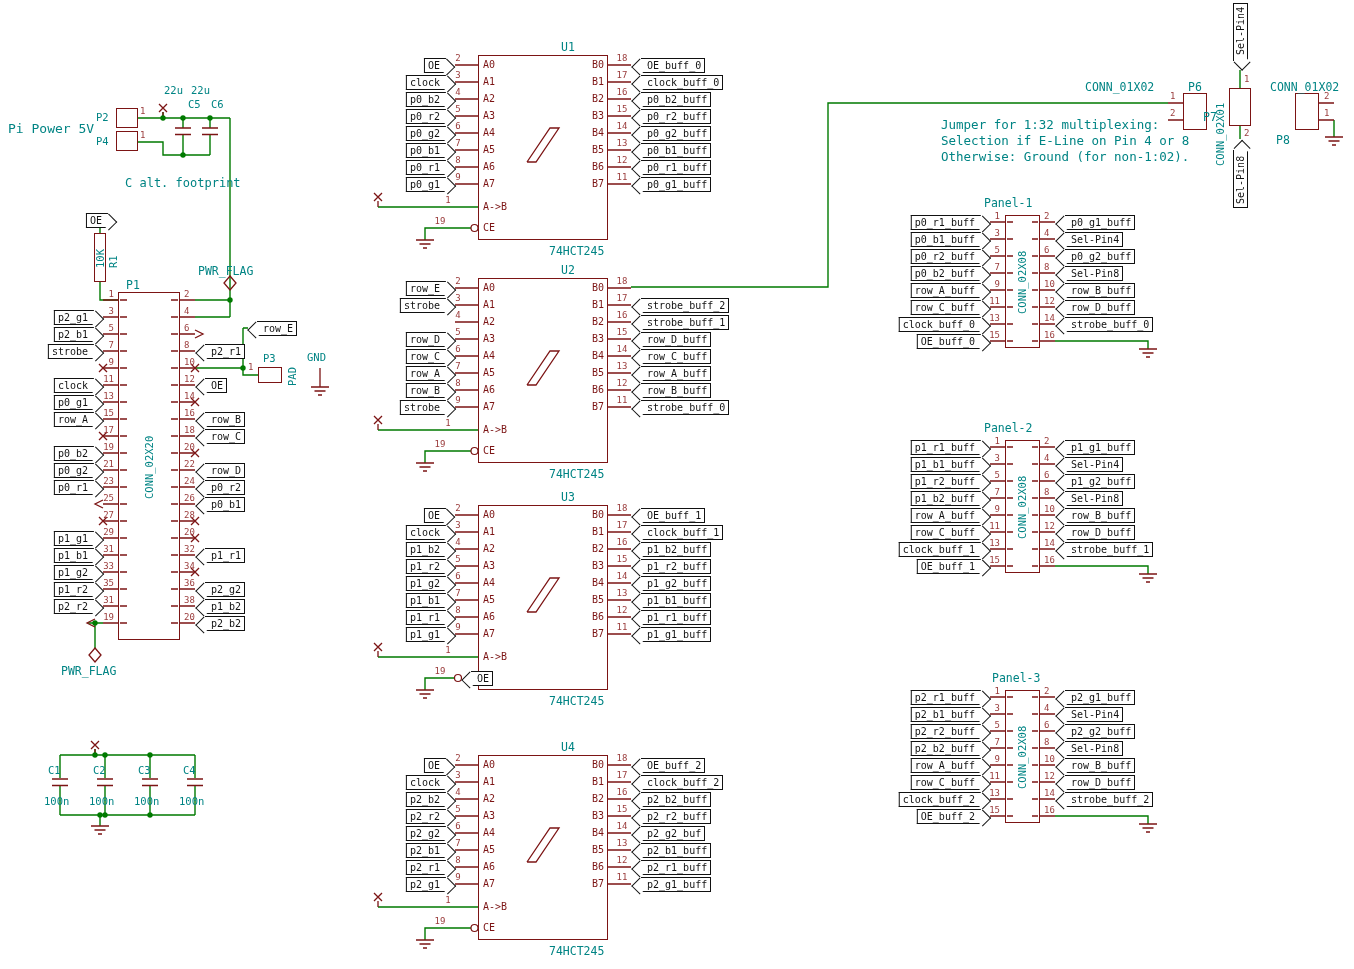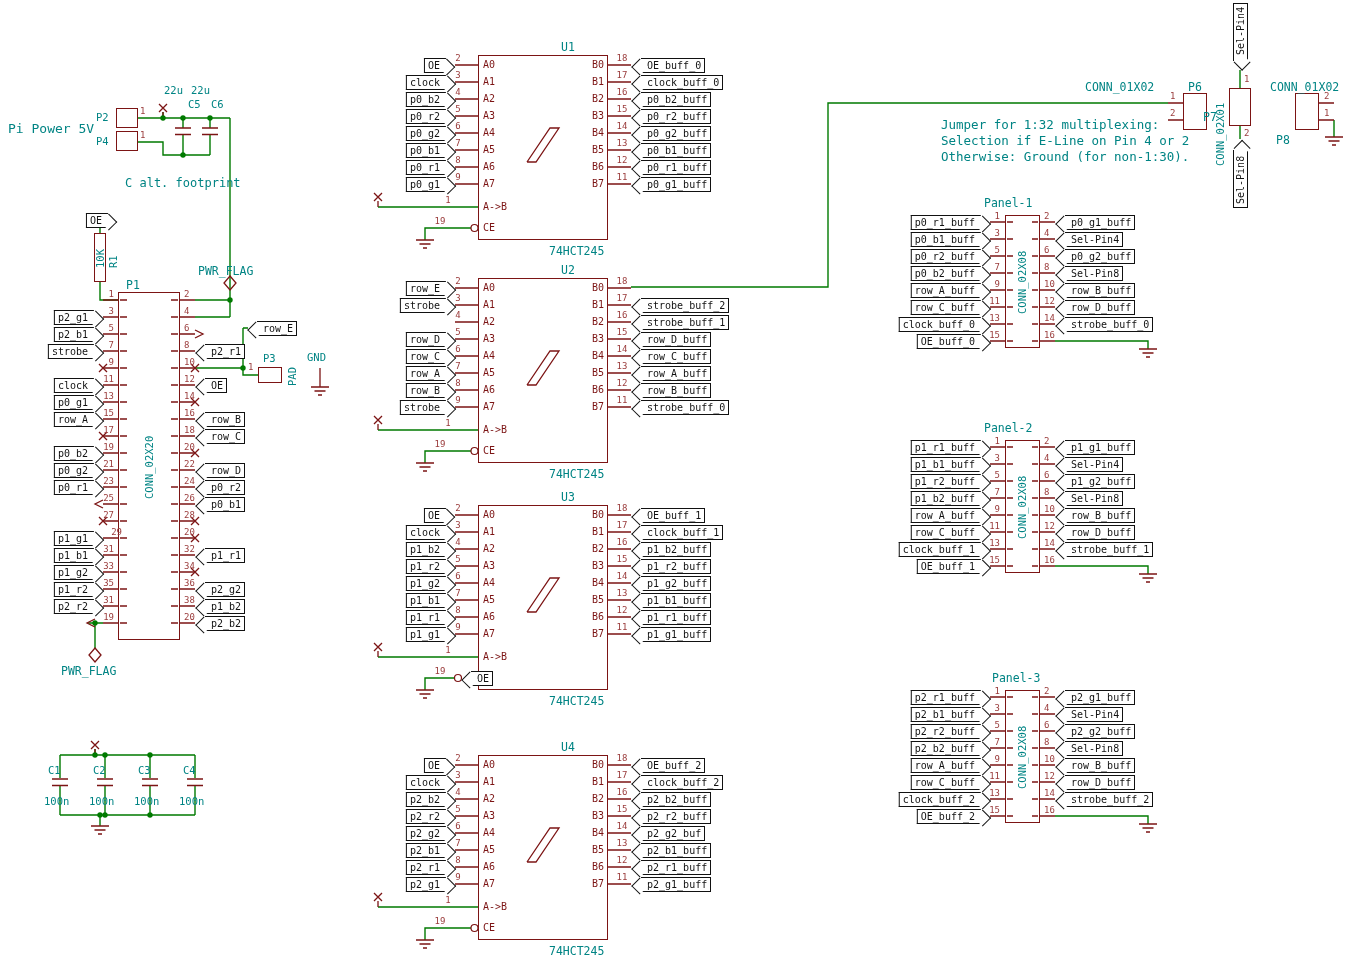--- a/index.html
+++ b/index.html
@@ -140,22 +140,22 @@
       </g>
       <g>
         <path d="M1325 137 H1343 M1328.5 141 H1339.5 M1332 145 H1336" stroke="#7c1414" fill="none" stroke-width="1.3"></path>
       </g>
       <path d="M527 162 L 536 162 L 559 128 L 550 128 L 527 162 M455 65 L 478 65 M455 82 L 478 82 M455 99 L 478 99 M455 116 L 478 116 M455 133 L 478 133 M455 150 L 478 150 M455 167 L 478 167 M455 184 L 478 184 M608 65 L 631 65 M608 82 L 631 82 M608 99 L 631 99 M608 116 L 631 116 M608 133 L 631 133 M608 150 L 631 150 M608 167 L 631 167 M608 184 L 631 184 M527 385 L 536 385 L 559 351 L 550 351 L 527 385 M455 288 L 478 288 M455 305 L 478 305 M455 322 L 478 322 M455 339 L 478 339 M455 356 L 478 356 M455 373 L 478 373 M455 390 L 478 390 M455 407 L 478 407 M608 288 L 631 288 M608 305 L 631 305 M608 322 L 631 322 M608 339 L 631 339 M608 356 L 631 356 M608 373 L 631 373 M608 390 L 631 390 M608 407 L 631 407 M527 612 L 536 612 L 559 578 L 550 578 L 527 612 M455 515 L 478 515 M455 532 L 478 532 M455 549 L 478 549 M455 566 L 478 566 M455 583 L 478 583 M455 600 L 478 600 M455 617 L 478 617 M455 634 L 478 634 M608 515 L 631 515 M608 532 L 631 532 M608 549 L 631 549 M608 566 L 631 566 M608 583 L 631 583 M608 600 L 631 600 M608 617 L 631 617 M608 634 L 631 634 M527 862 L 536 862 L 559 828 L 550 828 L 527 862 M455 765 L 478 765 M455 782 L 478 782 M455 799 L 478 799 M455 816 L 478 816 M455 833 L 478 833 M455 850 L 478 850 M455 867 L 478 867 M455 884 L 478 884 M608 765 L 631 765 M608 782 L 631 782 M608 799 L 631 799 M608 816 L 631 816 M608 833 L 631 833 M608 850 L 631 850 M608 867 L 631 867 M608 884 L 631 884 M103 300 L 118 300 M120 300 L 127 300 M103 317 L 118 317 M120 317 L 127 317 M103 334 L 118 334 M120 334 L 127 334 M103 351 L 118 351 M120 351 L 127 351 M103 368 L 118 368 M120 368 L 127 368 M103 385 L 118 385 M120 385 L 127 385 M103 402 L 118 402 M120 402 L 127 402 M103 419 L 118 419 M120 419 L 127 419 M103 436 L 118 436 M120 436 L 127 436 M103 453 L 118 453 M120 453 L 127 453 M103 470 L 118 470 M120 470 L 127 470 M103 487 L 118 487 M120 487 L 127 487 M103 504 L 118 504 M120 504 L 127 504 M103 521 L 118 521 M120 521 L 127 521 M103 538 L 118 538 M120 538 L 127 538 M103 555 L 118 555 M120 555 L 127 555 M103 572 L 118 572 M120 572 L 127 572 M103 589 L 118 589 M120 589 L 127 589 M103 606 L 118 606 M120 606 L 127 606 M103 623 L 118 623 M120 623 L 127 623 M180 300 L 195 300 M171 300 L 178 300 M180 317 L 195 317 M171 317 L 178 317 M180 334 L 195 334 M171 334 L 178 334 M180 351 L 195 351 M171 351 L 178 351 M180 368 L 195 368 M171 368 L 178 368 M180 385 L 195 385 M171 385 L 178 385 M180 402 L 195 402 M171 402 L 178 402 M180 419 L 195 419 M171 419 L 178 419 M180 436 L 195 436 M171 436 L 178 436 M180 453 L 195 453 M171 453 L 178 453 M180 470 L 195 470 M171 470 L 178 470 M180 487 L 195 487 M171 487 L 178 487 M180 504 L 195 504 M171 504 L 178 504 M180 521 L 195 521 M171 521 L 178 521 M180 538 L 195 538 M171 538 L 178 538 M180 555 L 195 555 M171 555 L 178 555 M180 572 L 195 572 M171 572 L 178 572 M180 589 L 195 589 M171 589 L 178 589 M180 606 L 195 606 M171 606 L 178 606 M180 623 L 195 623 M171 623 L 178 623 M320 368 L 320 387 M175 128 L 191 128 M175 134.5 L 191 134.5 M202 128 L 218 128 M202 134.5 L 218 134.5 M52 779 L 68 779 M52 785.5 L 68 785.5 M97 779 L 113 779 M97 785.5 L 113 785.5 M142 779 L 158 779 M142 785.5 L 158 785.5 M187 779 L 203 779 M187 785.5 L 203 785.5 M990 222 L 1005 222 M1007 222 L 1013 222 M990 239 L 1005 239 M1007 239 L 1013 239 M990 256 L 1005 256 M1007 256 L 1013 256 M990 273 L 1005 273 M1007 273 L 1013 273 M990 290 L 1005 290 M1007 290 L 1013 290 M990 307 L 1005 307 M1007 307 L 1013 307 M990 324 L 1005 324 M1007 324 L 1013 324 M990 341 L 1005 341 M1007 341 L 1013 341 M1040 222 L 1055 222 M1032 222 L 1038 222 M1040 239 L 1055 239 M1032 239 L 1038 239 M1040 256 L 1055 256 M1032 256 L 1038 256 M1040 273 L 1055 273 M1032 273 L 1038 273 M1040 290 L 1055 290 M1032 290 L 1038 290 M1040 307 L 1055 307 M1032 307 L 1038 307 M1040 324 L 1055 324 M1032 324 L 1038 324 M1040 341 L 1055 341 M1032 341 L 1038 341 M990 447 L 1005 447 M1007 447 L 1013 447 M990 464 L 1005 464 M1007 464 L 1013 464 M990 481 L 1005 481 M1007 481 L 1013 481 M990 498 L 1005 498 M1007 498 L 1013 498 M990 515 L 1005 515 M1007 515 L 1013 515 M990 532 L 1005 532 M1007 532 L 1013 532 M990 549 L 1005 549 M1007 549 L 1013 549 M990 566 L 1005 566 M1007 566 L 1013 566 M1040 447 L 1055 447 M1032 447 L 1038 447 M1040 464 L 1055 464 M1032 464 L 1038 464 M1040 481 L 1055 481 M1032 481 L 1038 481 M1040 498 L 1055 498 M1032 498 L 1038 498 M1040 515 L 1055 515 M1032 515 L 1038 515 M1040 532 L 1055 532 M1032 532 L 1038 532 M1040 549 L 1055 549 M1032 549 L 1038 549 M1040 566 L 1055 566 M1032 566 L 1038 566 M990 697 L 1005 697 M1007 697 L 1013 697 M990 714 L 1005 714 M1007 714 L 1013 714 M990 731 L 1005 731 M1007 731 L 1013 731 M990 748 L 1005 748 M1007 748 L 1013 748 M990 765 L 1005 765 M1007 765 L 1013 765 M990 782 L 1005 782 M1007 782 L 1013 782 M990 799 L 1005 799 M1007 799 L 1013 799 M990 816 L 1005 816 M1007 816 L 1013 816 M1040 697 L 1055 697 M1032 697 L 1038 697 M1040 714 L 1055 714 M1032 714 L 1038 714 M1040 731 L 1055 731 M1032 731 L 1038 731 M1040 748 L 1055 748 M1032 748 L 1038 748 M1040 765 L 1055 765 M1032 765 L 1038 765 M1040 782 L 1055 782 M1032 782 L 1038 782 M1040 799 L 1055 799 M1032 799 L 1038 799 M1040 816 L 1055 816 M1032 816 L 1038 816 M1168 103 L 1183 103 M1168 120 L 1183 120 M1319 103 L 1334 103 M1319 120 L 1334 120 " stroke="#7c1414" stroke-width="1.3" fill="none"></path>
     </svg>
 
   <div class="t big" style="left:8px;top:121px">Pi Power 5V</div>
   <div class="t" style="left:125px;top:176px;font-size:12px">C alt. footprint</div>
   <div class="note" style="left:941px;top:117px">Jumper for 1:32 multiplexing:</div>
-  <div class="note" style="left:941px;top:133px">Selection if E-Line on Pin 4 or 2</div>
-  <div class="note" style="left:941px;top:149px">Otherwise: Ground (for non-1:30).</div>
+  <div class="note" style="left:941px;top:133px">Selection if E-Line on Pin 4 or 8</div>
+  <div class="note" style="left:941px;top:149px">Otherwise: Ground (for non-1:02).</div>
   <div class="fld sm" style="left:307px;top:351px">GND</div>
   <div class="fld" style="left:198px;top:264px">PWR_FLAG</div>
   <div class="fld" style="left:61px;top:664px">PWR_FLAG</div>
 <div class="box" style="left: 478px; top: 55px; width: 130px; height: 185px;"></div>
     <div class="fld" style="left: 561px; top: 40px;">U1</div>
     <div class="fld" style="left: 549px; top: 244px;">74HCT245</div>
     <div class="pn w20" style="left: 448px; top: 53px;">2</div>
     <div class="nm" style="left: 483px; top: 59px;">A0</div>
     <div class="lbl pr" style="top: 57.5px; left: 446px; transform: translateX(-100%);">OE</div>
     <div class="pn w20" style="left: 448px; top: 70px;">3</div>
@@ -389,21 +389,21 @@
     <div class="lbl pr" style="top: 411.5px; left: 94px; transform: translateX(-100%);">row_A</div>
     <div class="pn ra" style="left: 88px; top: 425px;">17</div>
     <div class="pn ra" style="left: 88px; top: 442px;">19</div>
     <div class="lbl pr" style="top: 445.5px; left: 94px; transform: translateX(-100%);">p0_b2</div>
     <div class="pn ra" style="left: 88px; top: 459px;">21</div>
     <div class="lbl pr" style="top: 462.5px; left: 94px; transform: translateX(-100%);">p0_g2</div>
     <div class="pn ra" style="left: 88px; top: 476px;">23</div>
     <div class="lbl pr" style="top: 479.5px; left: 94px; transform: translateX(-100%);">p0_r1</div>
     <div class="pn ra" style="left: 88px; top: 493px;">25</div>
     <div class="pn ra" style="left: 88px; top: 510px;">27</div>
-    <div class="pn ra" style="left: 96px; top: 527px;">29</div>
+    <div class="pn ra" style="left: 88px; top: 527px;">29</div>
     <div class="lbl pr" style="top: 530.5px; left: 94px; transform: translateX(-100%);">p1_g1</div>
     <div class="pn ra" style="left: 88px; top: 544px;">31</div>
     <div class="lbl pr" style="top: 547.5px; left: 94px; transform: translateX(-100%);">p1_b1</div>
     <div class="pn ra" style="left: 88px; top: 561px;">33</div>
     <div class="lbl pr" style="top: 564.5px; left: 94px; transform: translateX(-100%);">p1_g2</div>
     <div class="pn ra" style="left: 88px; top: 578px;">35</div>
     <div class="lbl pr" style="top: 581.5px; left: 94px; transform: translateX(-100%);">p1_r2</div>
     <div class="pn ra" style="left: 88px; top: 595px;">31</div>
     <div class="lbl pr" style="top: 598.5px; left: 94px; transform: translateX(-100%);">p2_r2</div>
     <div class="pn ra" style="left: 88px; top: 612px;">19</div>

